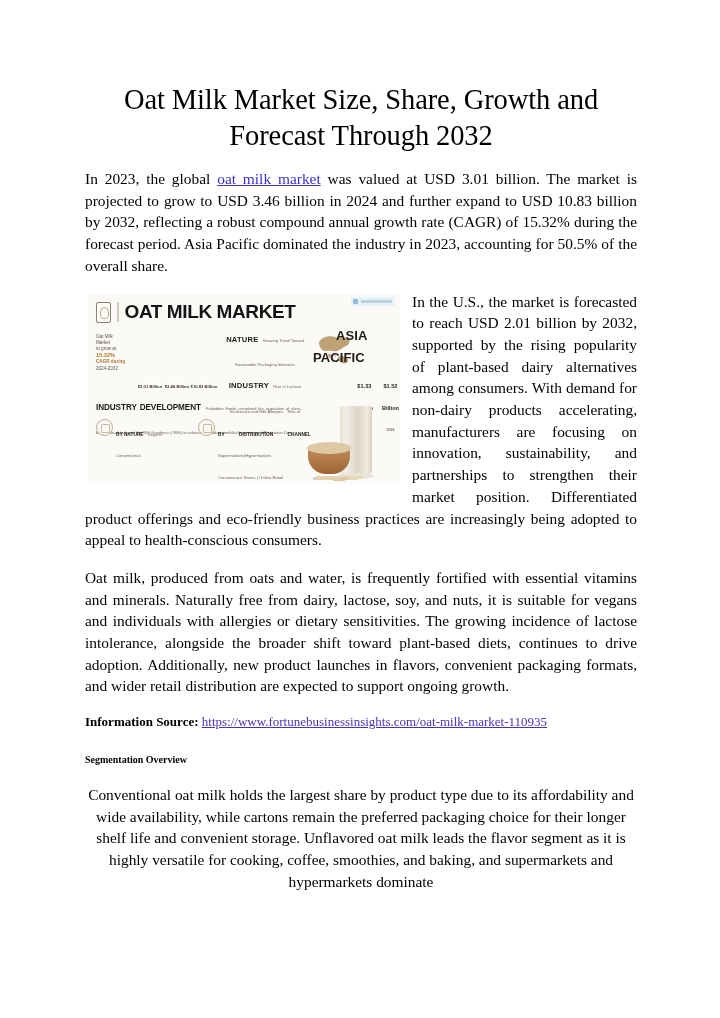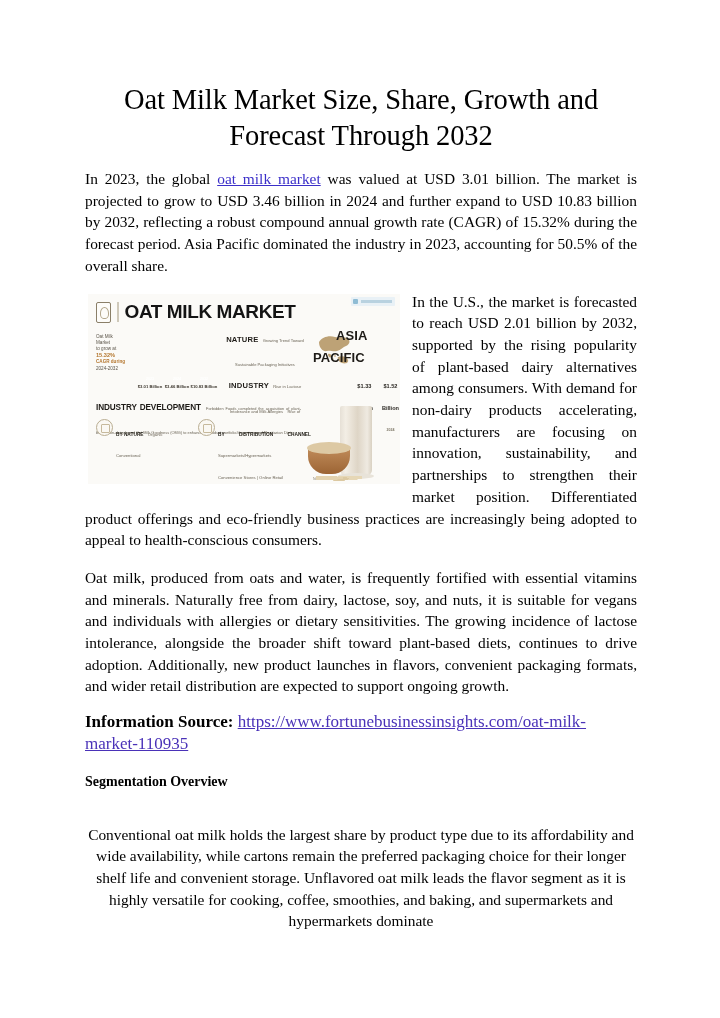--- a/index.html
+++ b/index.html
@@ -54,28 +54,28 @@
 
   a.link {
     color: #3b2fc9;
     text-decoration: underline;
   }
   a.link.visited { color: #4a32b8; }
 
   .bold { font-weight: bold; }
 
   h2.subhead {
-    font-size: 14px;
+    font-size: 10px;
     line-height: 21px;
     font-weight: bold;
-    margin: 0 0 32px 0;
+    margin: 0 0 14px 0;
   }
 
   .src-line {
-    font-size: 17px;
+    font-size: 13px;
     line-height: 21.7px;
     margin: 0 0 16px 0;
   }
 
   
   .infographic {
     float: left;
     width: 312px;
     height: 190px;
     margin: 3px 12px 6px 3px;

